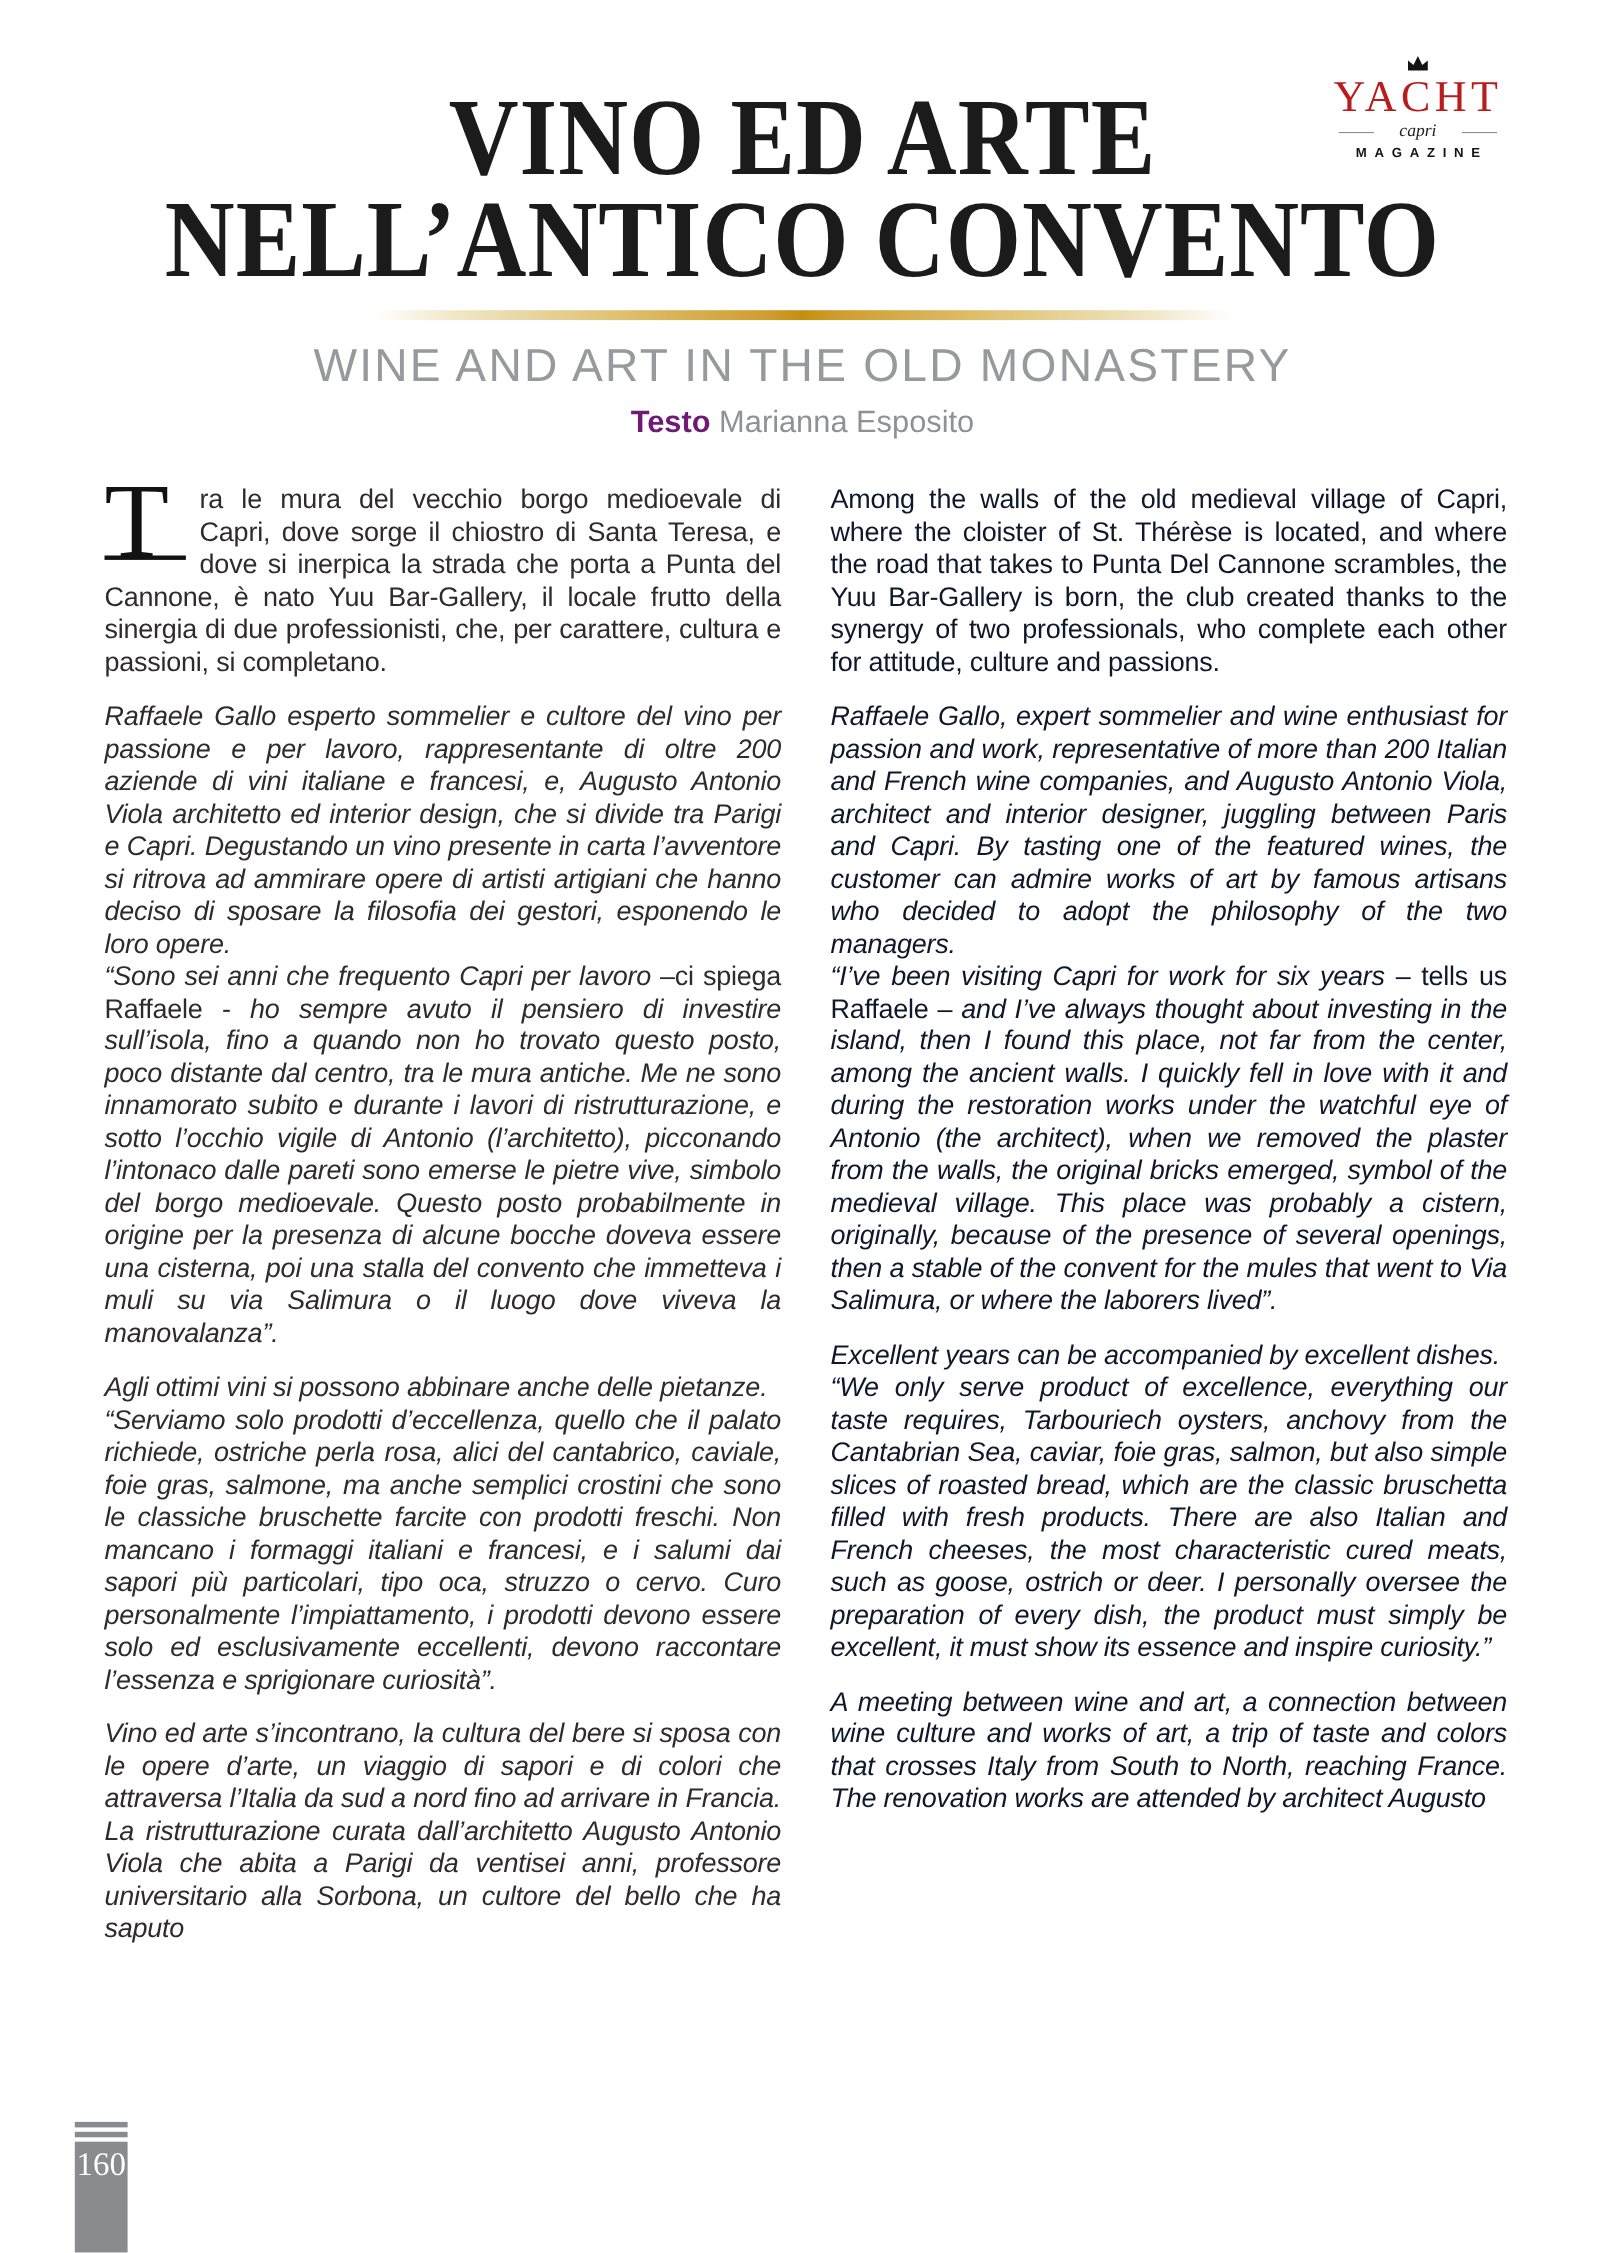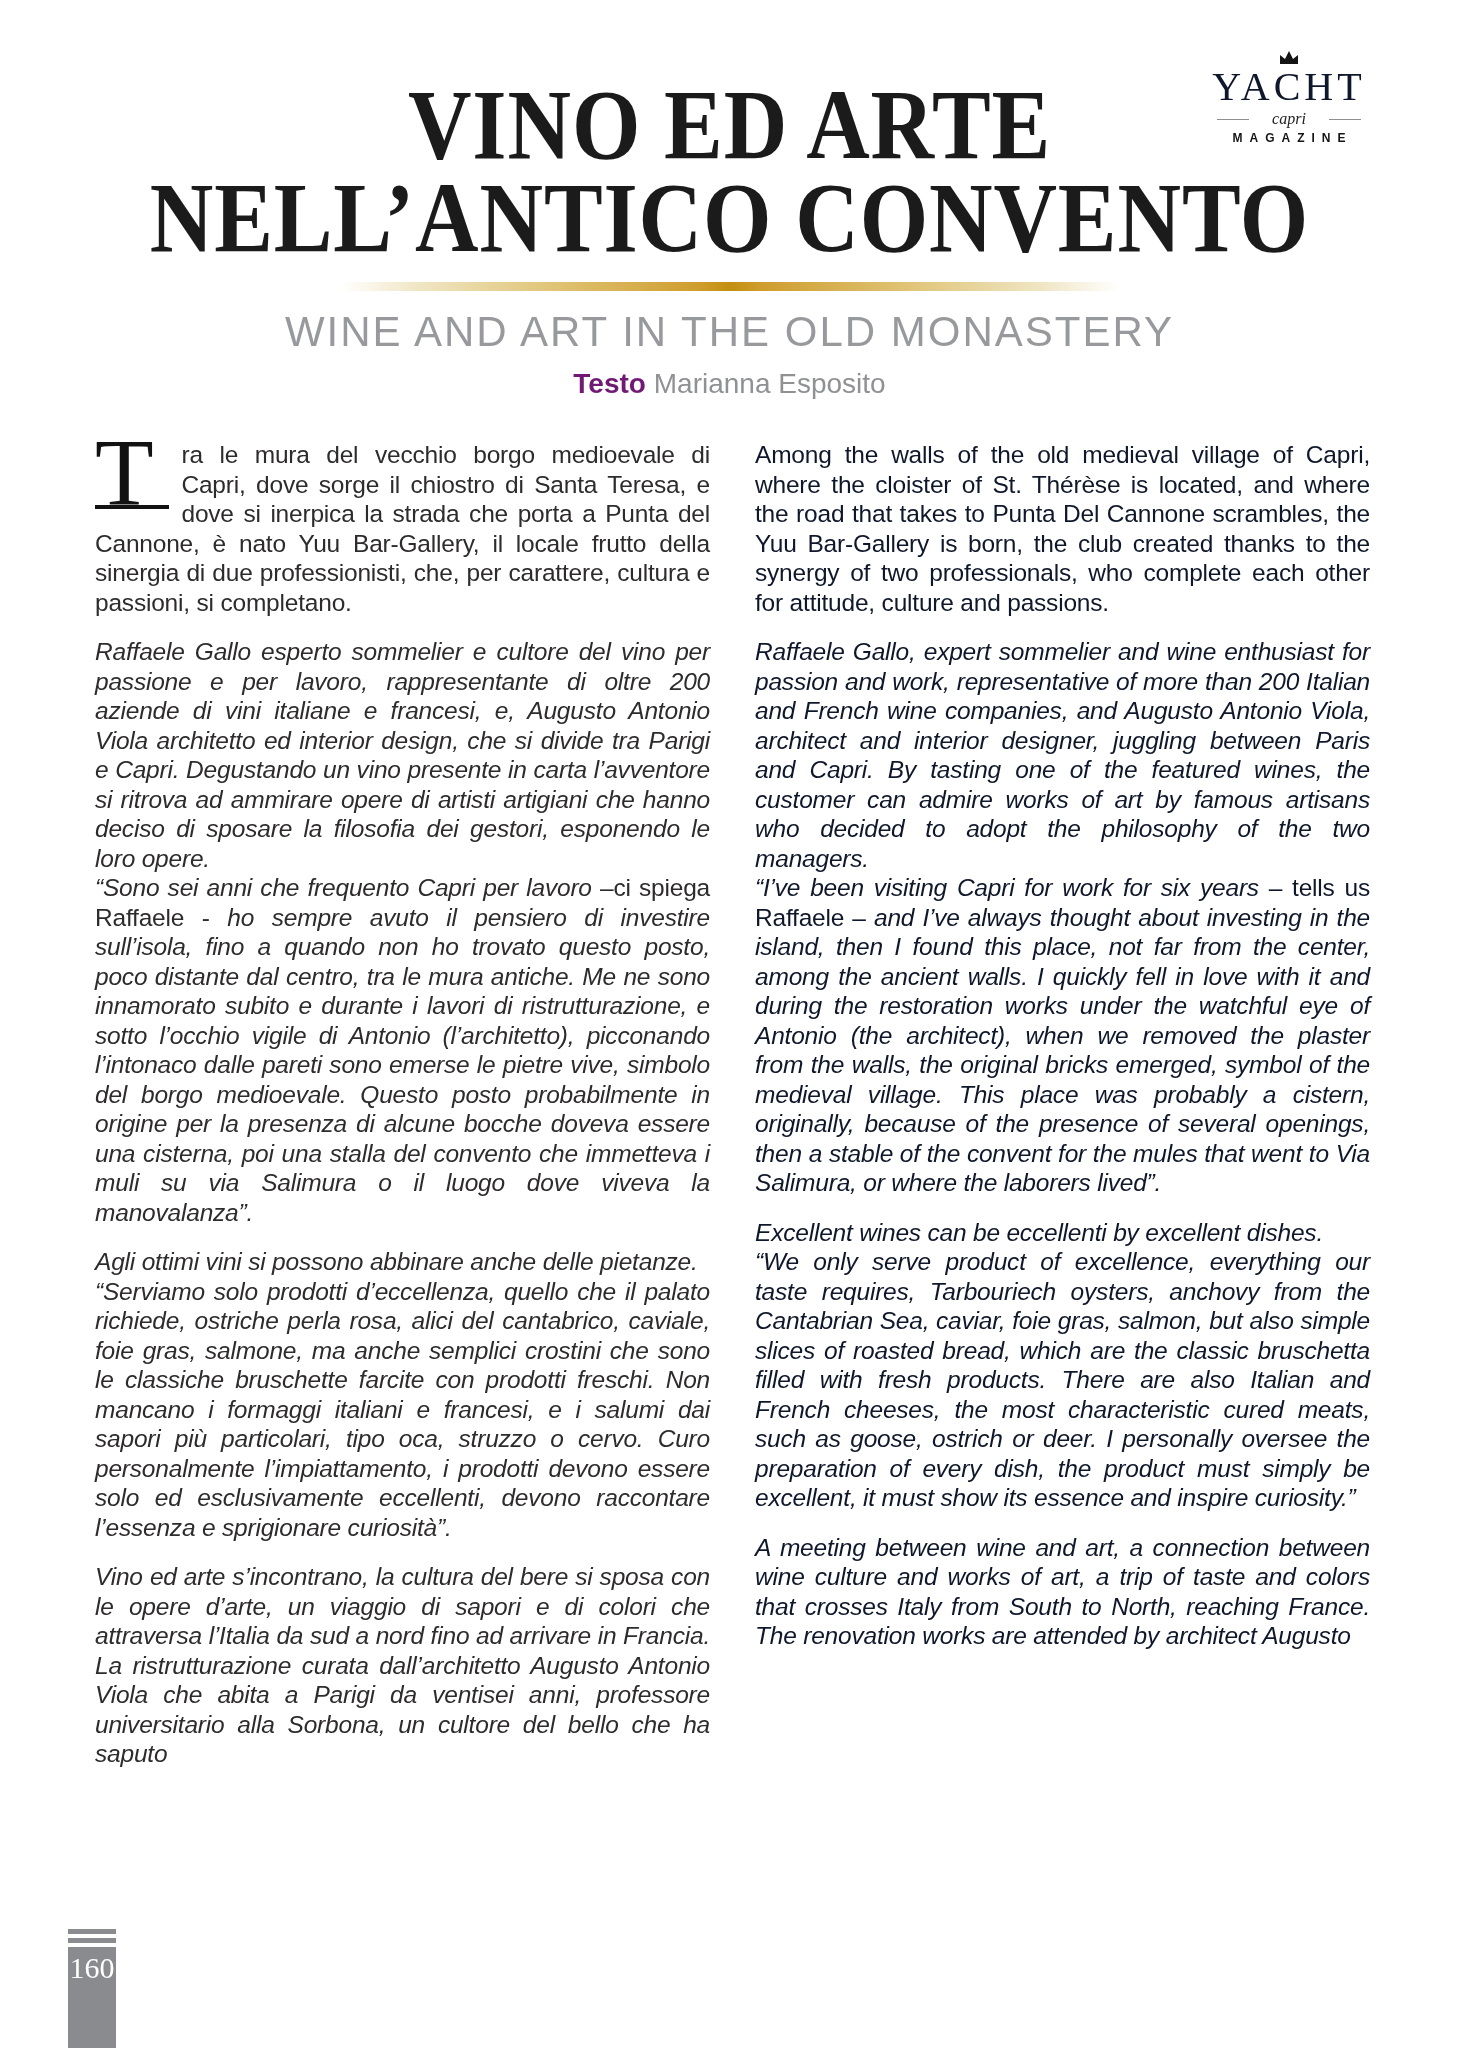--- a/index.html
+++ b/index.html
@@ -12,21 +12,21 @@
     overflow:hidden;
   }
   
   .logo{
     position:absolute;top:50px;right:90px;width:160px;
     text-align:center;color:#111;line-height:1;
   }
   .logo .crown{display:block;margin:0 auto -1px;}
   .logo-name{
     font-family:"Liberation Serif",serif;
-    font-size:40px;letter-spacing:4px;color:#0f172a;
+    font-size:40px;letter-spacing:4px;color:#b91c1c;
   }
   .logo-capri{
     display:flex;align-items:center;justify-content:center;gap:23px;
     margin-top:4px;
     font-family:"Liberation Serif",serif;font-style:italic;
     font-size:16px;color:#222;
   }
   .logo-capri .rule{width:32px;height:1px;background:#8e8e8e;display:inline-block;}
   .logo-mag{
     margin-top:5px;
@@ -135,21 +135,21 @@
       <p><span class="i">“Sono sei anni che frequento Capri per lavoro </span><span class="r">–ci spiega Raffaele - </span><span class="i">ho sempre avuto il pensiero di investire sull’isola, fino a quando non ho trovato questo posto, poco distante dal centro, tra le mura antiche. Me ne sono innamorato subito e durante i lavori di ristrutturazione, e sotto l’occhio vigile di Antonio (l’architetto), picconando l’intonaco dalle pareti sono emerse le pietre vive, simbolo del borgo medioevale. Questo posto probabilmente in origine per la presenza di alcune bocche doveva essere una cisterna, poi una stalla del convento che immetteva i muli su via Salimura o il luogo dove viveva la manovalanza”.</span></p>
       <p class="gap">Agli ottimi vini si possono abbinare anche delle pietanze.</p>
       <p class="i">“Serviamo solo prodotti d’eccellenza, quello che il palato richiede, ostriche perla rosa, alici del cantabrico, caviale, foie gras, salmone, ma anche semplici crostini che sono le classiche bruschette farcite con prodotti freschi. Non mancano i formaggi italiani e francesi, e i salumi dai sapori più particolari, tipo oca, struzzo o cervo. Curo personalmente l’impiattamento, i prodotti devono essere solo ed esclusivamente eccellenti, devono raccontare l’essenza e sprigionare curiosità”.</p>
       <p class="gap">Vino ed arte s’incontrano, la cultura del bere si sposa con le opere d’arte, un viaggio di sapori e di colori che attraversa l’Italia da sud a nord fino ad arrivare in Francia. La ristrutturazione curata dall’architetto Augusto Antonio Viola che abita a Parigi da ventisei anni, professore universitario alla Sorbona, un cultore del bello che ha saputo</p>
     </section>
 
     <section class="col right-col">
       <p>Among the walls of the old medieval village of Capri, where the cloister of St. Thérèse is located, and where the road that takes to Punta Del Cannone scrambles, the Yuu Bar-Gallery is born, the club created thanks to the synergy of two professionals, who complete each other for attitude, culture and passions.</p>
       <p class="gap">Raffaele Gallo, expert sommelier and wine enthusiast for passion and work, representative of more than 200 Italian and French wine companies, and Augusto Antonio Viola, architect and interior designer, juggling between Paris and Capri. By tasting one of the featured wines, the customer can admire works of art by famous artisans who decided to adopt the philosophy of the two managers.</p>
       <p><span class="i">“I’ve been visiting Capri for work for six years </span><span class="r">– tells us Raffaele – </span><span class="i">and I’ve always thought about investing in the island, then I found this place, not far from the center, among the ancient walls. I quickly fell in love with it and during the restoration works under the watchful eye of Antonio (the architect), when we removed the plaster from the walls, the original bricks emerged, symbol of the medieval village. This place was probably a cistern, originally, because of the presence of several openings, then a stable of the convent for the mules that went to Via Salimura, or where the laborers lived”.</span></p>
-      <p class="gap">Excellent wines can be eccellenti by excellent dishes.</p>
+      <p class="gap">Excellent years can be accompanied by excellent dishes.</p>
       <p class="i">“We only serve product of excellence, everything our taste requires, Tarbouriech oysters, anchovy from the Cantabrian Sea, caviar, foie gras, salmon, but also simple slices of roasted bread, which are the classic bruschetta filled with fresh products. There are also Italian and French cheeses, the most characteristic cured meats, such as goose, ostrich or deer. I personally oversee the preparation of every dish, the product must simply be excellent, it must show its essence and inspire curiosity.”</p>
       <p class="gap">A meeting between wine and art, a connection between wine culture and works of art, a trip of taste and colors that crosses Italy from South to North, reaching France. The renovation works are attended by architect Augusto</p>
     </section>
 
   </main>
 
   <div class="pagebar">
     <span class="stripe"></span>
     <span class="stripe"></span>
     <div class="bar">160</div>

